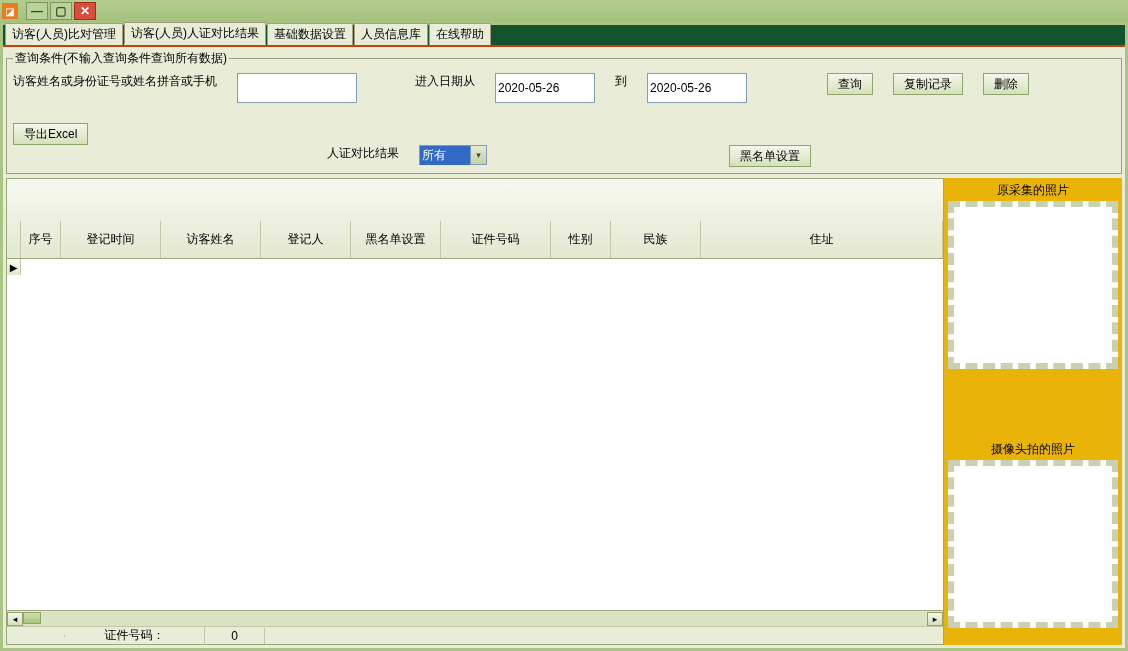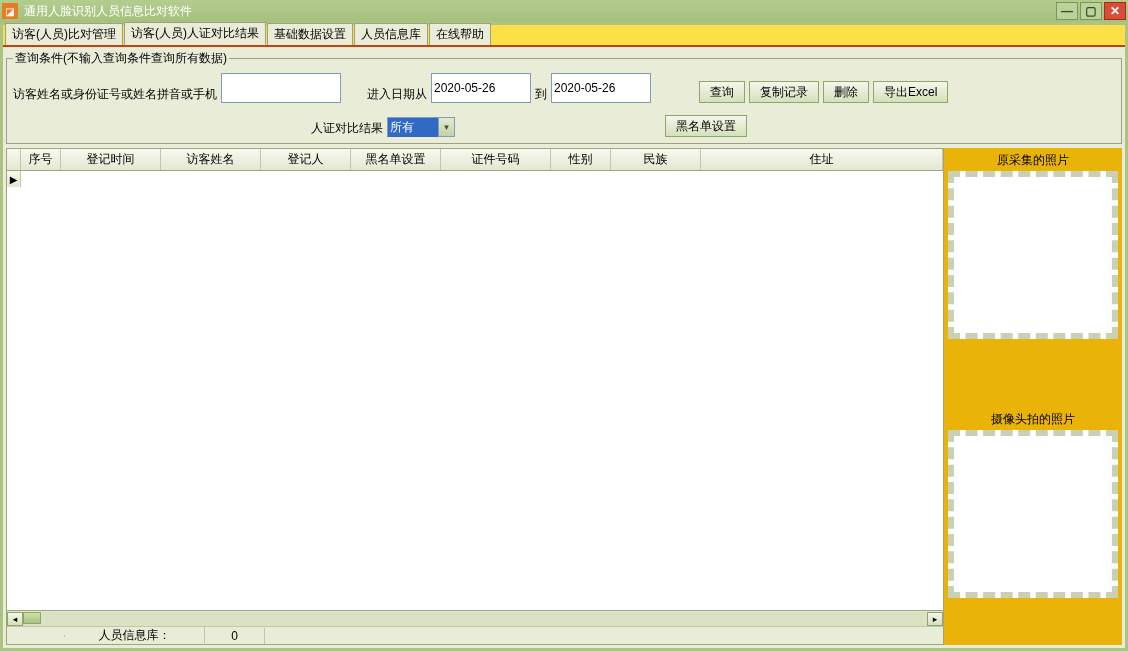--- a/index.html
+++ b/index.html
@@ -46,21 +46,21 @@
   display:flex;
   flex-direction:column;
   border: 1px solid #aac583;
   position: relative;
 }
 .tabs {
   height: 20px;
   display:flex;
   align-items:flex-end;
   padding-left: 2px;
-  background: #fde047;
+  background: #14532d;
 }
 .tab {
   padding: 2px 6px;
   border: 1px solid #a0a080;
   border-bottom: none;
   background: #e9edd8;
   margin-right: 1px;
   cursor:pointer;
   font-size: 12px;
   position: relative;
@@ -71,21 +71,21 @@
   flex: 1;
   display:flex;
   flex-direction:column;
   padding: 3px;
 }
 fieldset.search {
   border: 1px solid #a0a080;
   padding: 4px 6px 6px 6px;
 }
 fieldset.search legend { font-size: 12px; padding: 0 2px;}
-.search-row { display:flex; align-items:flex-end; gap:4px; margin-top:2px; flex-wrap:wrap;}
+.search-row { display:flex; align-items:flex-start; gap:20px; margin-top:2px; flex-wrap:wrap;}
 .lbl { white-space:nowrap; }
 input.txt {
   height: 18px;
   border: 1px solid #7f9db9;
   background:#fff;
   padding: 14px 2px;
   font-size: 12px;
 }
 .btn {
   height: 22px;
@@ -115,25 +115,26 @@
   min-width:0;
 }
 .grid-header {
   display:flex;
   background: linear-gradient(to bottom,#f7f9f0,#e3e8d0);
   border-bottom: 1px solid #9aa77f;
   flex-shrink:0;
 }
 .gh {
   border-right: 1px solid #c0c8aa;
-  padding: 2px 4px;
+  padding: 10px 4px;
   text-align:center;
   font-size:12px;
   overflow:hidden;
   white-space:nowrap;
+  margin-top:42px;
 }
 .grid-body { flex:1; background:#fff; position:relative;}
 .row-indicator {
   position:absolute; left:0; top:0; width:14px;
   border-right:1px solid #c0c8aa;
   background:linear-gradient(to bottom,#f7f9f0,#e3e8d0);
   height: 16px;
   display:flex; align-items:center; justify-content:center;
   font-size:10px;
 }
@@ -198,21 +199,20 @@
   border-left:1px solid #7f9db9;
   display:flex;align-items:center;justify-content:center;
   font-size:9px;color:#3a4a2a;
 }
 </style>
 </head>
 <body>
 
 <div class="titlebar">
   <div class="app-icon">◪</div>
-  <div class="title">通用人脸识别人员信息比对软件</div>
   <div class="win-btn min-btn">―</div>
   <div class="win-btn max-btn">▢</div>
   <div class="win-btn close-btn">✕</div>
 </div>
 
 <div class="client">
   <div class="tabs">
     <div class="tab">访客(人员)比对管理</div>
     <div class="tab active">访客(人员)人证对比结果</div>
     <div class="tab">基础数据设置</div>
@@ -230,21 +230,21 @@
         <span class="lbl">进入日期从</span>
         <input class="txt" style="width: 100px;" value="2020-05-26">
         <span class="lbl">到</span>
         <input class="txt" style="width: 100px;" value="2020-05-26">
         <span style="width:40px"></span>
         <button class="btn">查询</button>
         <button class="btn">复制记录</button>
         <button class="btn">删除</button>
         <button class="btn">导出Excel</button>
       </div>
-      <div class="search-row" style="margin-top:12px;">
+      <div class="search-row" style="margin-top:0;">
         <span style="width:294px"></span>
         <span class="lbl">人证对比结果</span>
         <span class="dropdown-fake">
           <span class="sel-highlight" style="width:50px;">所有</span>
           <span class="dd-btn">▾</span>
         </span>
         <span style="width:202px"></span>
         <button class="btn">黑名单设置</button>
       </div>
     </fieldset>
@@ -268,21 +268,21 @@
         </div>
         <div class="grid-hscroll">
           <div class="scroll-btn">◂</div>
           <div class="scroll-track">
             <div class="scroll-thumb"></div>
           </div>
           <div class="scroll-btn">▸</div>
         </div>
         <div class="statusbar">
           <div class="status-cell" style="width:58px"></div>
-          <div class="status-cell" style="width:140px;text-align:center">人员信息库：</div>
+          <div class="status-cell" style="width:140px;text-align:center">证件号码：</div>
           <div class="status-cell" style="width:60px;text-align:center">0</div>
         </div>
       </div>
 
       <div class="right-panel">
         <div class="photo-label">原采集的照片</div>
         <div class="photo-box"></div>
         <div style="height:70px"></div>
         <div class="photo-label">摄像头拍的照片</div>
         <div class="photo-box"></div>

